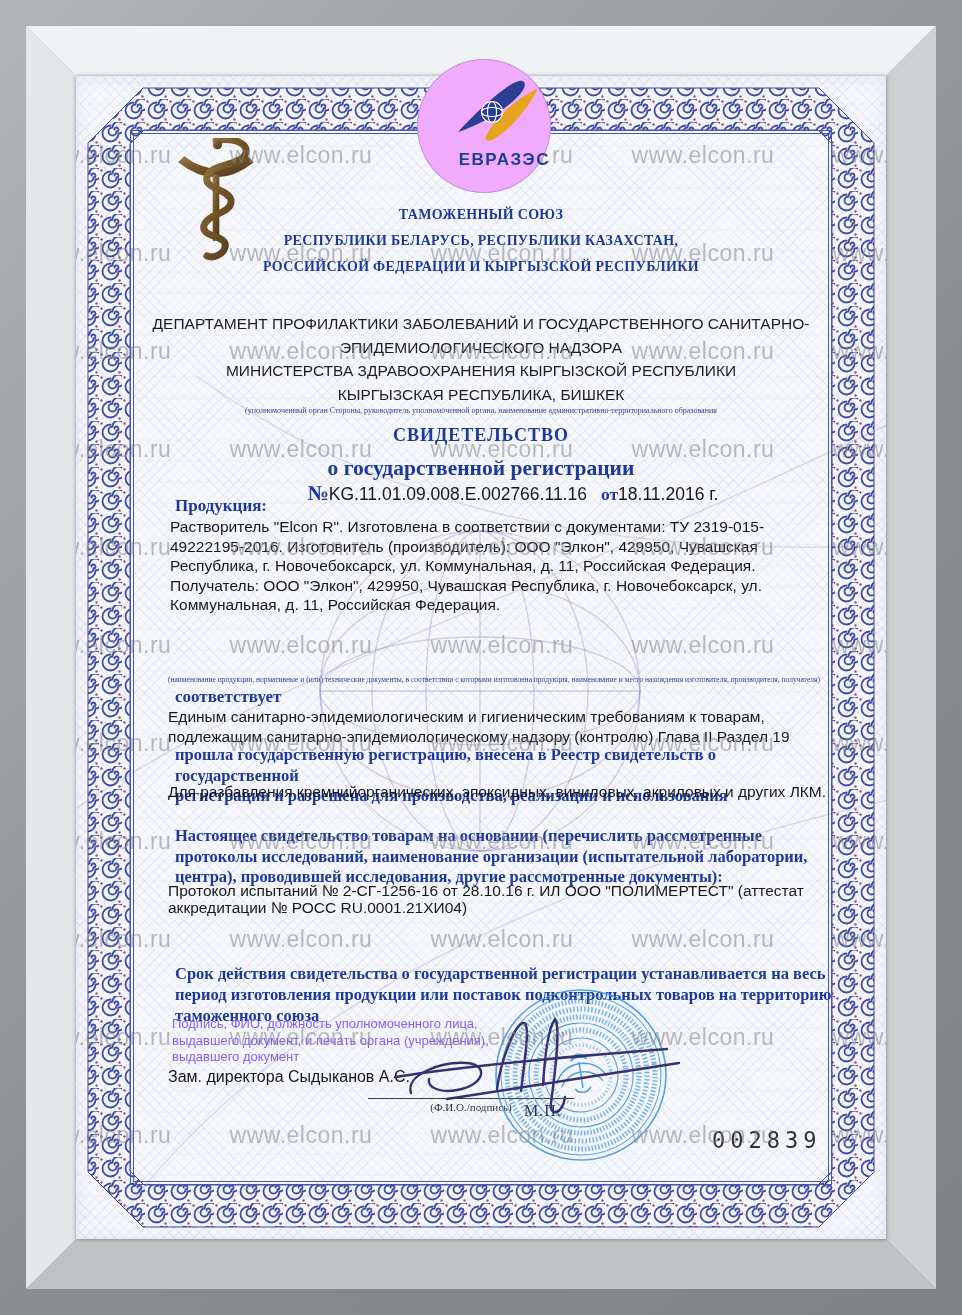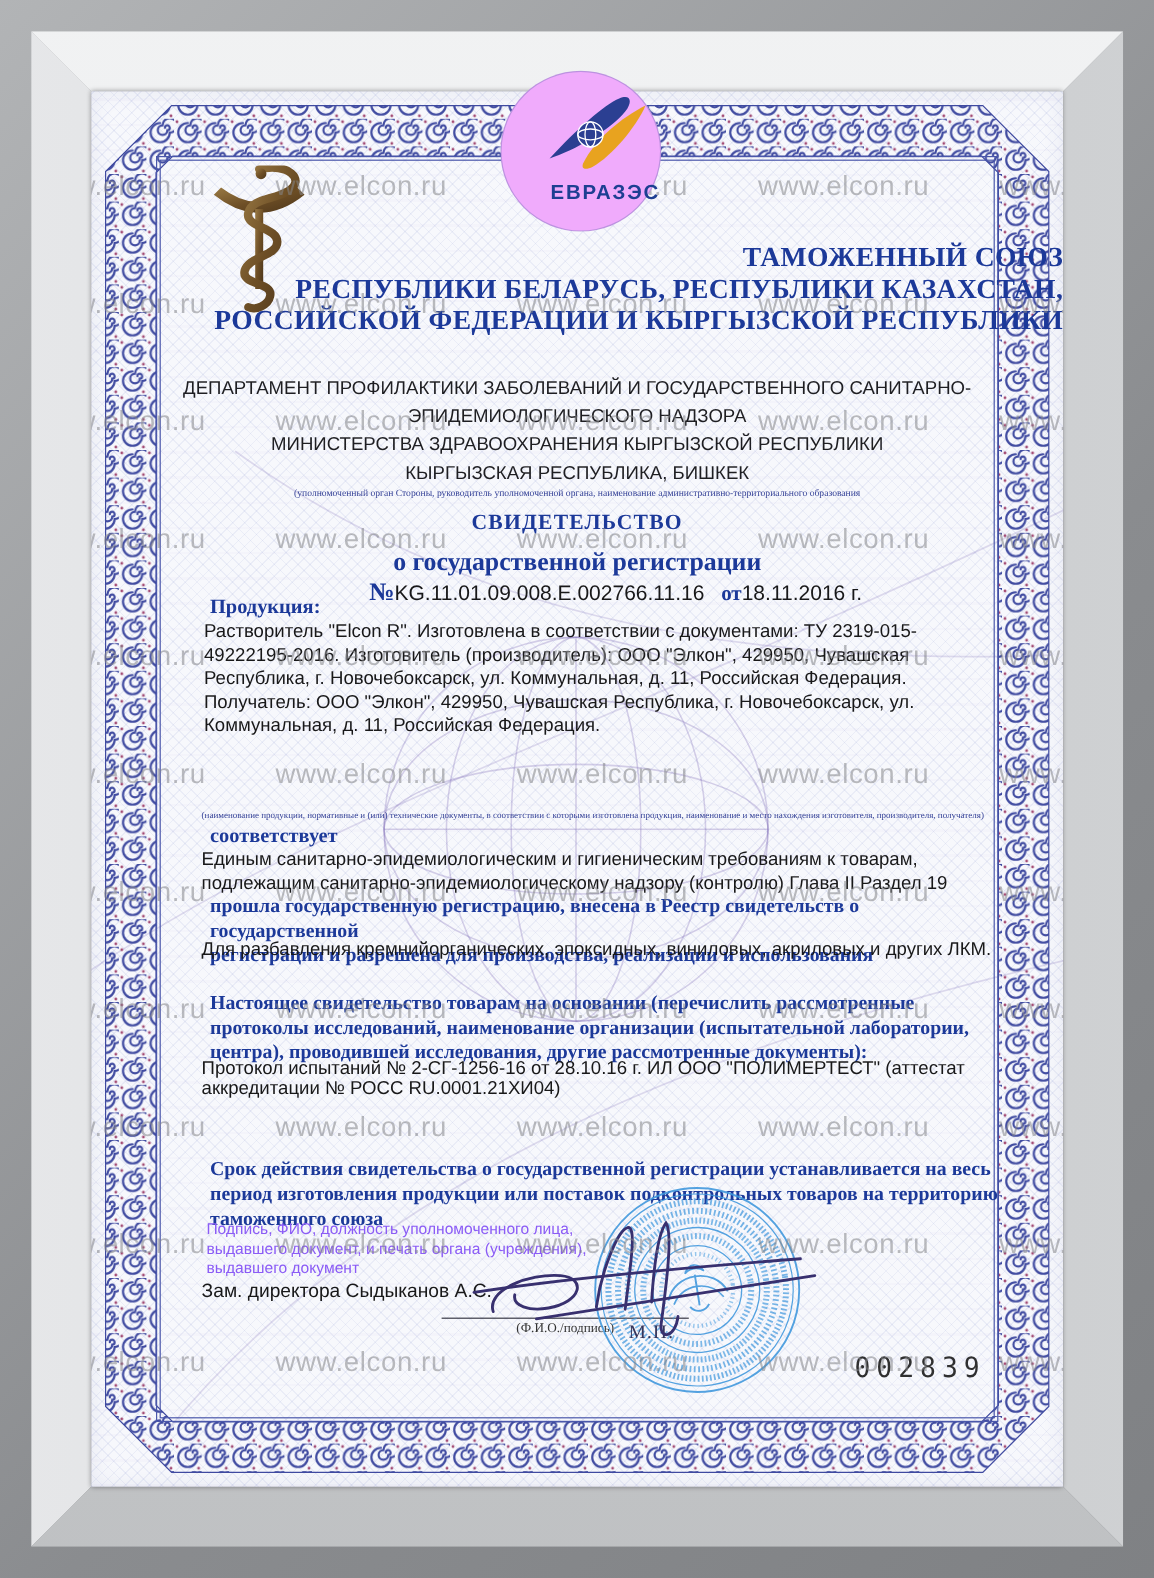--- a/index.html
+++ b/index.html
@@ -22,21 +22,21 @@
     repeating-linear-gradient(45deg, rgba(108,124,196,.09) 0 1px, transparent 1px 7px),
     repeating-linear-gradient(-45deg, rgba(108,124,196,.09) 0 1px, transparent 1px 7px),
     repeating-linear-gradient(0deg, rgba(150,130,205,.035) 0 2px, transparent 2px 21px);}
   .layer{position:absolute;inset:0;pointer-events:none;}
   .inner-frame{position:absolute;inset:54px;border:4px double #4a57ab;box-sizing:border-box;}
   .abs{position:absolute;}
   .serifB{font-family:"Liberation Serif",serif;font-weight:bold;color:#1c3999;}
   .sans{font-family:"Liberation Sans",sans-serif;color:#181819;}
   .pre{white-space:pre-line;}
   .center{text-align:center;width:100%;}
-  .hdr{font-size:23px;line-height:26px;letter-spacing:.3px;text-align:right;}
+  .hdr{font-size:14px;line-height:26px;letter-spacing:.3px;}
   .authority{font-size:15.5px;line-height:23.5px;color:#1e1e22;}
   .tinycap{font-family:"Liberation Serif",serif;font-size:7.5px;color:#323f96;white-space:nowrap;}
   .cert-title{font-size:18px;letter-spacing:1px;}
   .cert-sub{font-size:21.5px;}
   .numrow{font-size:17.5px;margin-left:32px;}
   .numrow .lab{font-family:"Liberation Serif",serif;font-weight:bold;color:#1c3999;font-size:21px;}
   .numrow .ot{font-family:"Liberation Serif",serif;font-weight:bold;color:#1c3999;margin-left:14px;}
   .seclab{font-size:17px;}
   .body15{font-size:15.5px;line-height:19.6px;}
   .blue-par{font-size:16.5px;line-height:20.5px;}

